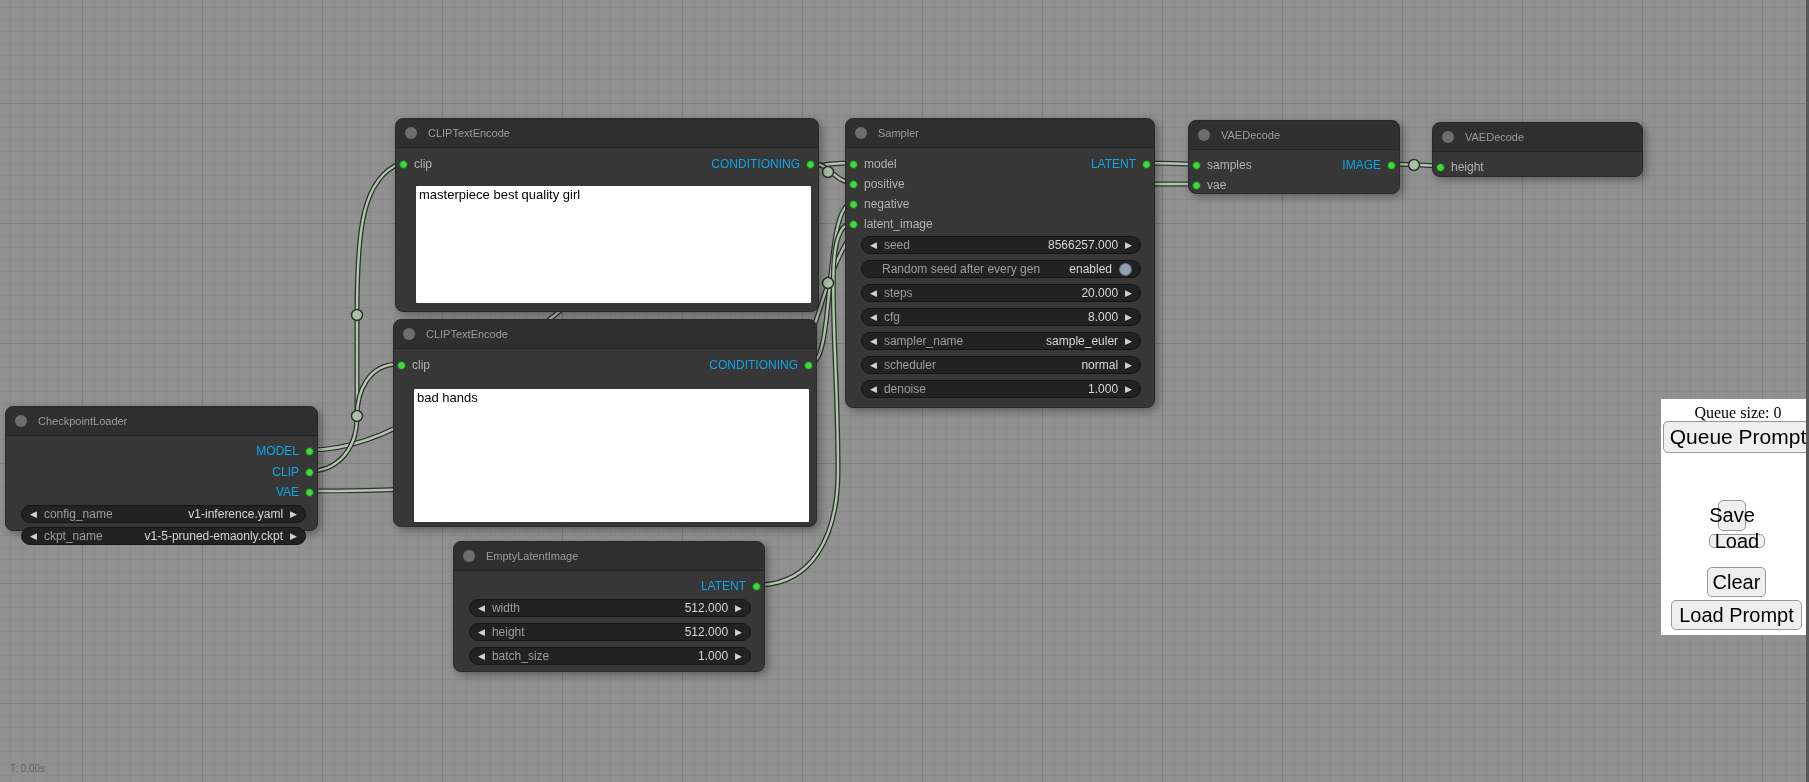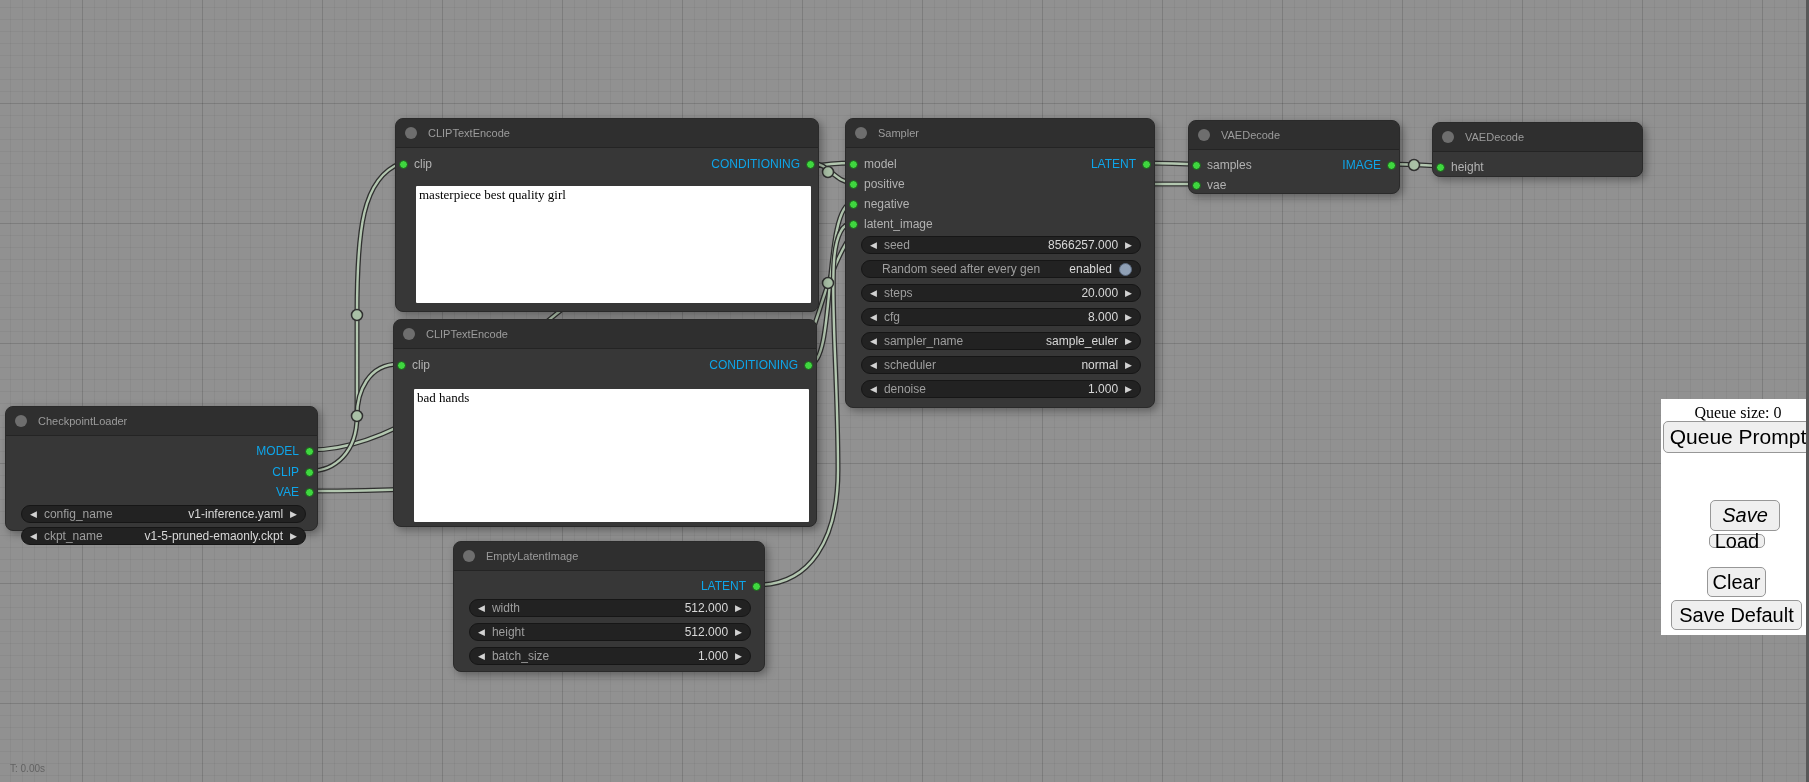--- a/index.html
+++ b/index.html
@@ -40,21 +40,21 @@
     position:absolute;height:18px;background:#222222;border:1px solid #161616;
     border-radius:10px;box-sizing:border-box;display:flex;align-items:center;
     padding:0 8px;font-size:12px;
   }
   .parrow{color:#d2d2d2;font-size:9px;line-height:1;flex:none;cursor:pointer;}
   .plabel{color:#9e9e9e;margin-left:7px;white-space:nowrap;}
   .pvalue{color:#d8d8d8;margin-left:auto;margin-right:7px;white-space:nowrap;}
   .ptoggle{width:13px;height:13px;border-radius:50%;background:#8fa0b5;border:1px solid #5c6b80;flex:none;box-sizing:border-box;}
   textarea.prompt{
     position:absolute;background:#ffffff;color:#000000;border:none;outline:none;resize:none;
-    font-family:Liberation Serif, serif;font-size:13px;line-height:1.25;
+    font-family:Liberation Sans, sans-serif;font-size:13px;line-height:1.25;
     padding:1px 3px;box-sizing:border-box;overflow:hidden;border-radius:1px;
   }
   .qpanel{position:absolute;left:1661px;top:399px;width:154px;height:236px;background:#ffffff;z-index:3;}
   .qsize{
     font-family:"Liberation Serif",serif;font-size:16px;color:#000;
     text-align:center;margin-top:5px;white-space:nowrap;
   }
   .qbtn{
     position:absolute;background:#efefef;border:1px solid #979797;border-radius:5px;
     font-family:"Liberation Sans",sans-serif;font-size:20px;color:#000;
@@ -313,20 +313,20 @@
     <span class="parrow">◀</span>
     <span class="plabel">batch_size</span>
     <span class="pvalue">1.000</span>
     <span class="parrow">▶</span>
   </div>
 </div>
 
 <div class="qpanel">
   <div class="qsize">Queue size: 0</div>
   <button class="qbtn big" style="left:2px;top:22px;width:150px;height:32px;">Queue Prompt</button>
-  <button class="qbtn" style="left:49px;top:101px;width:70px;height:31px;font-style:italic;">Save</button>
+  <button class="qbtn" style="left:57px;top:101px;width:28px;height:31px;">Save</button>
   <button class="qbtn" style="left:48px;top:135px;width:56px;height:14px;">Load</button>
   <button class="qbtn" style="left:46px;top:168px;width:59px;height:30px;">Clear</button>
-  <button class="qbtn" style="left:10px;top:201px;width:131px;height:30px;">Save Default</button>
+  <button class="qbtn" style="left:10px;top:201px;width:131px;height:30px;">Load Prompt</button>
 </div>
 
 <div class="timer">T: 0.00s</div>
 <div class="scrollstrip"></div>
 
 </body></html>

